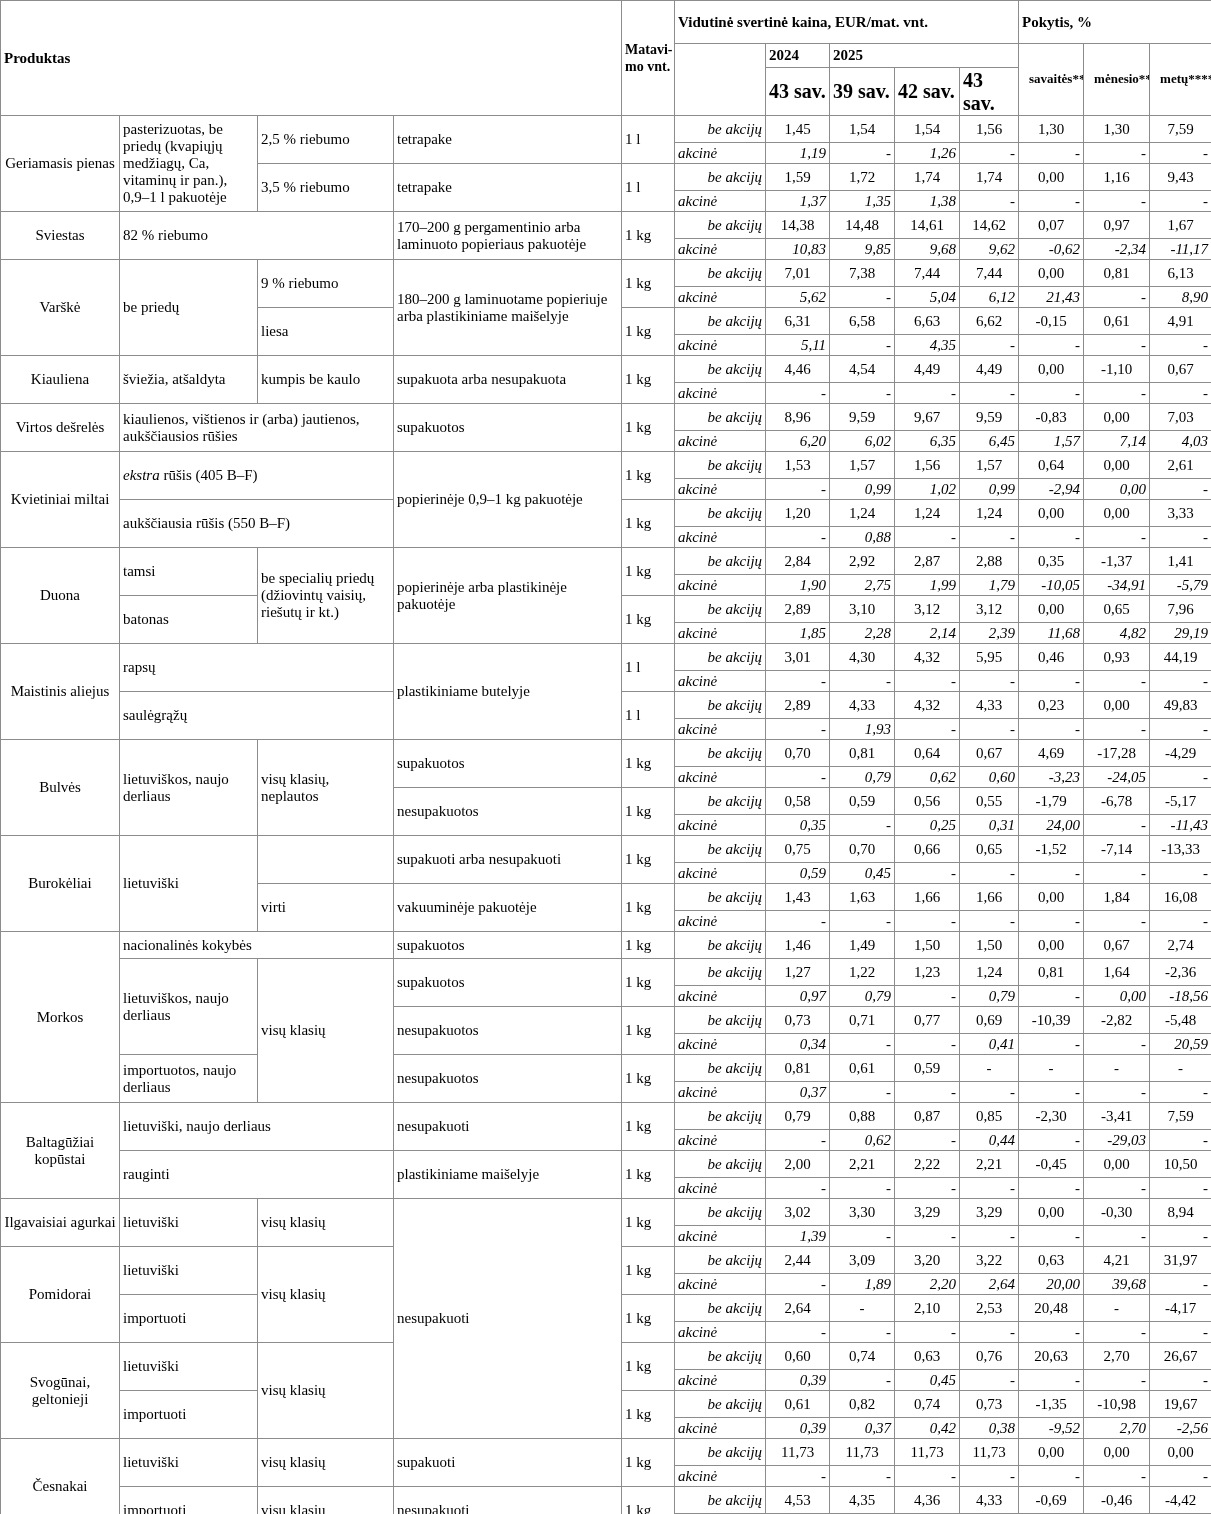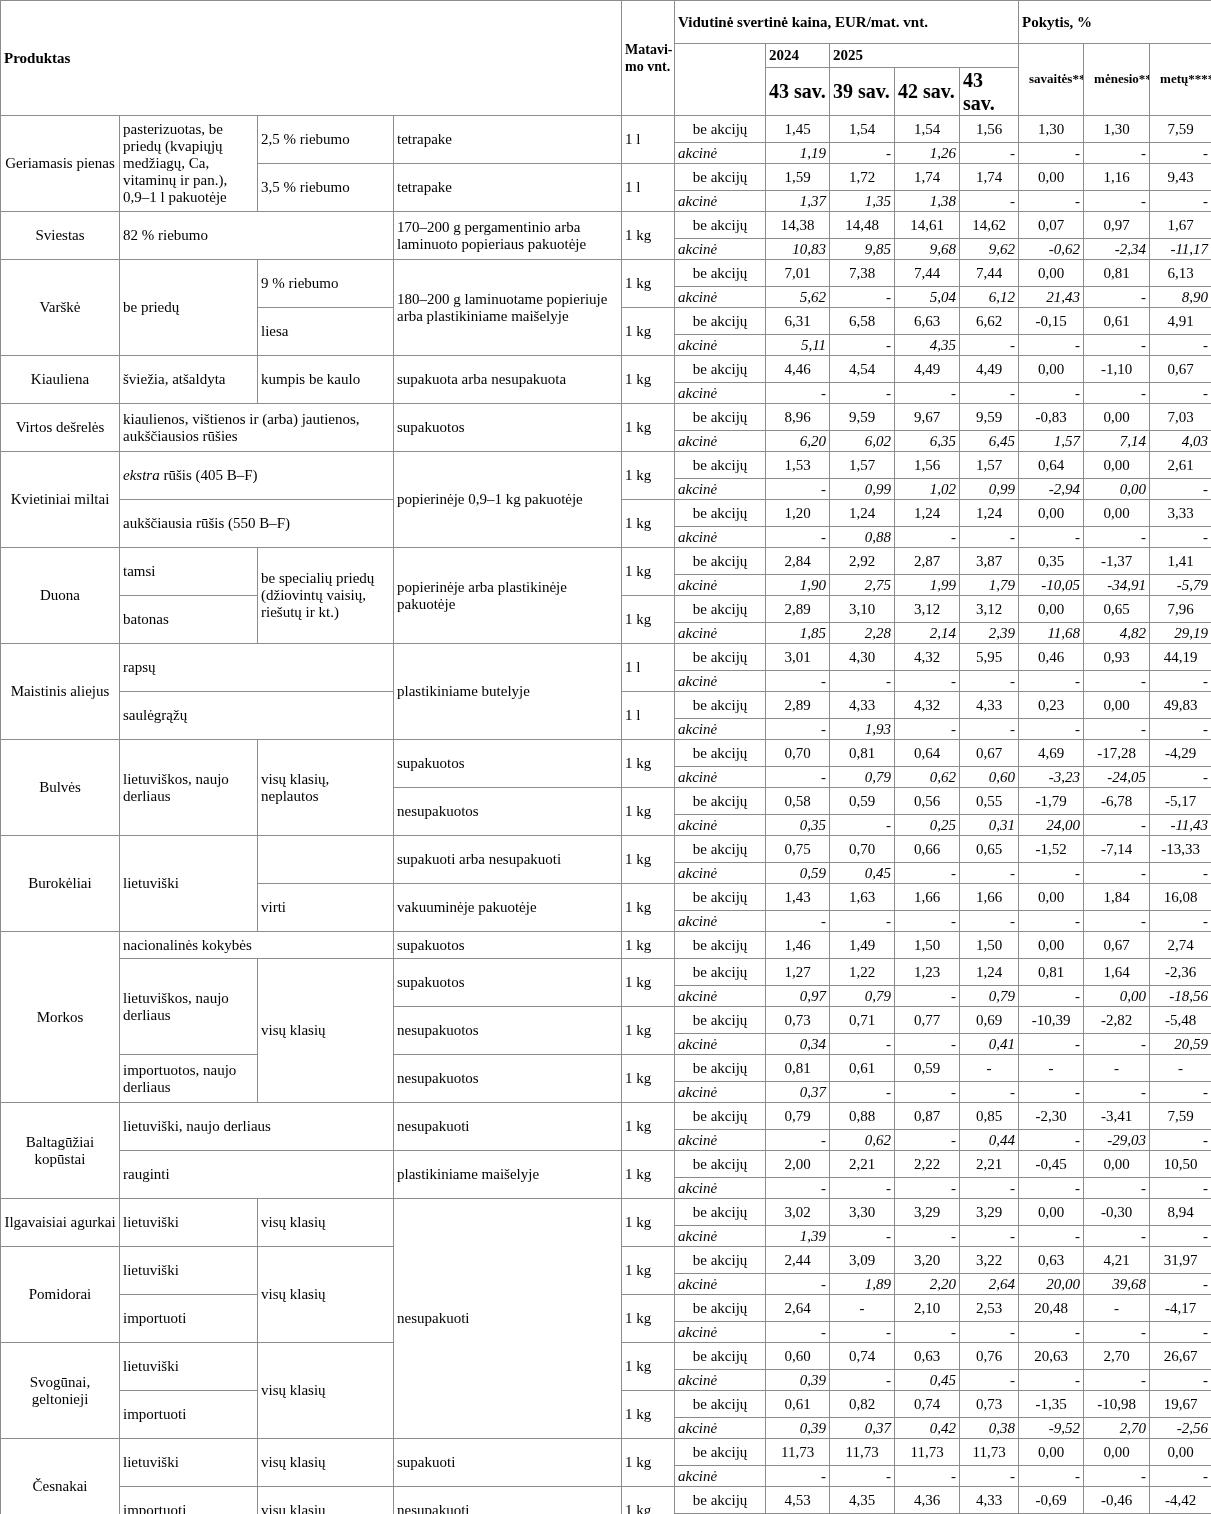--- a/index.html
+++ b/index.html
@@ -28,21 +28,21 @@
   tr.h3 { height: 23px; }
   td.hd.small { font-size: 13px; padding: 1px 10px; }
   td.hd.week { font-size: 20px; }
   td.hd.mat { font-size: 14px; line-height: 1.25; }
   
   tr.ra { height: 27px; }
   tr.rb { height: 21px; }
   td.p { text-align: center; padding: 2px 4px; }
   td.d { text-align: left; padding: 2px 5px; }
   td.u { text-align: left; padding: 2px 7px; }
-  td.bt { text-align: center; padding: 2px 5px; }
+  td.bt { text-align: right; padding: 2px 5px; font-style: italic; }
   td.at { text-align: left; font-style: italic; font-size: 14px; padding: 1px 9px 1px 3px; }
   td.v { text-align: center; padding: 1px 2px; }
   td.av { text-align: right; font-style: italic; font-size: 12px; padding: 1px 7px 1px 2px; }
   td.sep { border-left: 2px solid #5e5e5e; }
   i { font-style: italic; }
 </style>
 </head>
 <body>
 
 <div class="wrap">
@@ -305,21 +305,21 @@
         <tr class="ra">
           <td rowspan="4" class="p">Duona</td>
           <td rowspan="2" class="d">tamsi</td>
           <td rowspan="4" class="d">be specialių priedų (džiovintų vaisių, riešutų ir kt.)</td>
           <td rowspan="4" class="d">popierinėje arba plastikinėje pakuotėje</td>
           <td rowspan="2" class="u">1 kg</td>
           <td class="bt">be akcijų</td>
           <td class="v">2,84</td>
           <td class="v">2,92</td>
           <td class="v">2,87</td>
-          <td class="v">3,87</td>
+          <td class="v">2,88</td>
           <td class="v sep">0,35</td>
           <td class="v">-1,37</td>
           <td class="v">1,41</td>
         </tr>
         <tr class="rb">
           <td class="at">akcinė</td>
           <td class="av">1,90</td>
           <td class="av">2,75</td>
           <td class="av">1,99</td>
           <td class="av">1,79</td>

